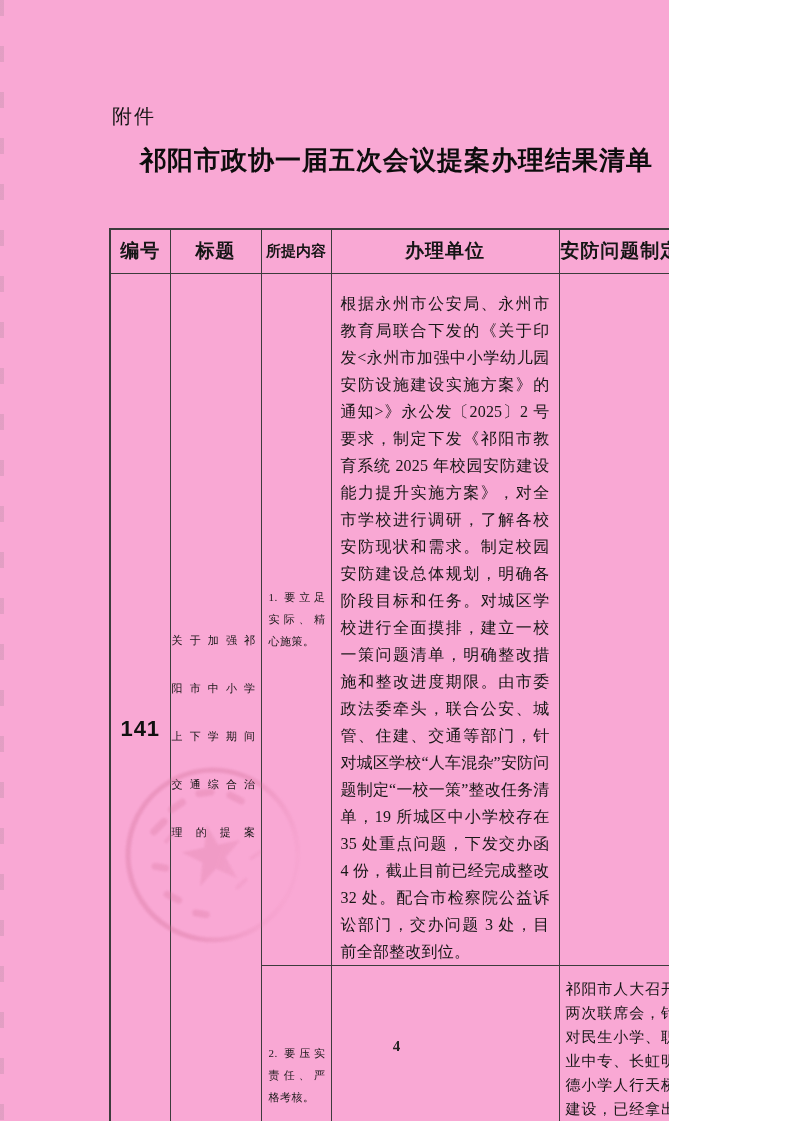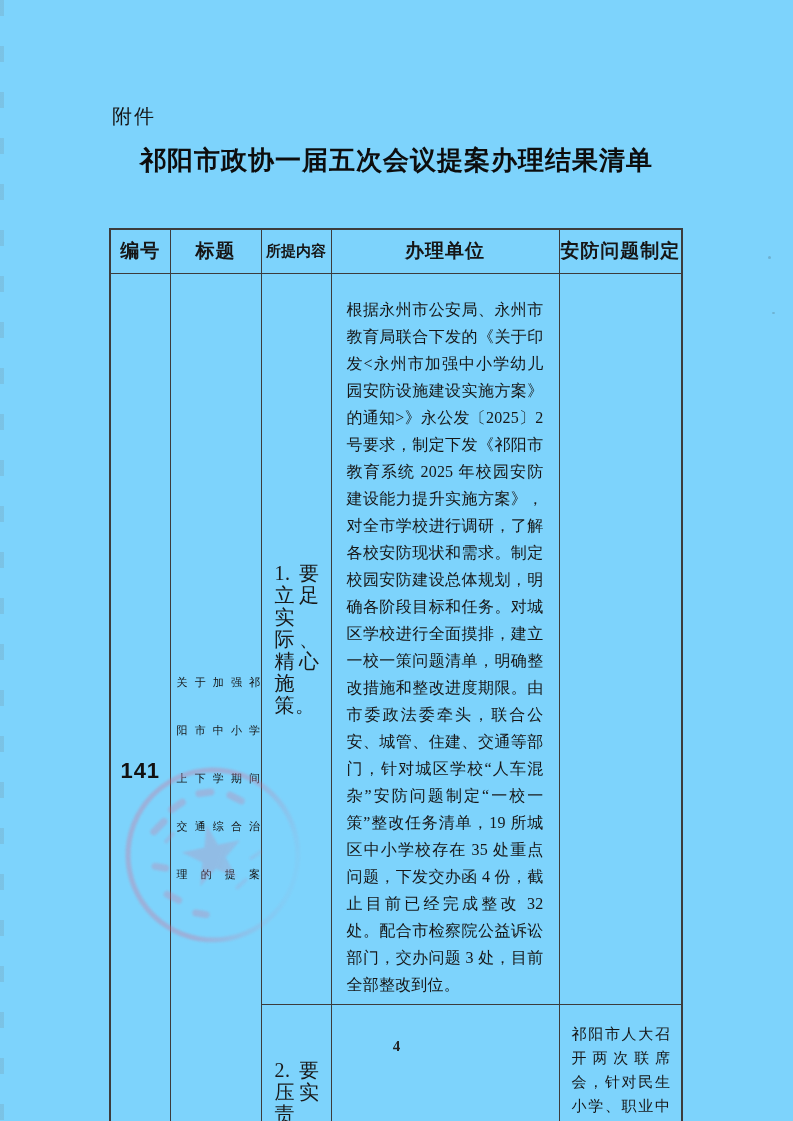--- a/index.html
+++ b/index.html
@@ -1,19 +1,19 @@
 <!DOCTYPE html>
 <html><head>
 <meta charset="utf-8">
 <style>
   html,body{margin:0;padding:0;background:#ffffff;}
   .page{
     position:relative;
-    width:793px;height:1121px;
-    background:#7dd3fc;
+    width:669px;height:1121px;
+    background:#f9a8d4;
     overflow:hidden;
     font-family:"Liberation Serif","DejaVu Serif",serif;
     color:#1b1b1b;
   }
   
   .edge-noise{
     position:absolute;left:0;top:0;width:4px;height:100%;
     background:repeating-linear-gradient(180deg,
       rgba(110,110,110,.16) 0 16px, transparent 16px 46px);
     pointer-events:none;
@@ -56,38 +56,38 @@
   tr.body-row-2{height:221px;}
 
   th{
     font-family:Liberation Mono, monospace;
     font-weight:700;font-size:19px;color:#161616;
     text-align:center;vertical-align:middle;padding:0;
     letter-spacing:1px;
   }
   th.small{font-size:15px;letter-spacing:0;text-align:center;}
 
-  td{vertical-align:middle;padding:6px;color:#1c1c1c;}
+  td{vertical-align:middle;padding:0;color:#1c1c1c;}
 
   td.num{
     text-align:center;
     font-family:"Liberation Sans","DejaVu Sans",sans-serif;
     font-weight:700;font-size:22px;letter-spacing:1px;color:#111;
   }
   td.ttl{text-align:center;}
   .ttl-inner{
     width:88px;margin:14px auto 0;
     font-size:11px;letter-spacing:4.5px;line-height:48px;
     text-align:justify;text-align-last:justify;
     word-break:break-all;color:#161616;
   }
   td.content{vertical-align:middle;}
   .content-inner{
     padding:0 5px 0 7px;
-    font-size:20px;line-height:22px;letter-spacing:.5px;
+    font-size:11px;line-height:22px;letter-spacing:.5px;
     text-align:justify;word-break:break-all;color:#191919;
   }
   td.completed{vertical-align:top;}
   .completed-inner{
     padding:16px 9px 0 9px;
     font-size:16px;line-height:27px;letter-spacing:.2px;
     text-align:justify;word-break:break-all;color:#171717;
   }
   td.promoted{vertical-align:top;}
   .promoted-inner{

